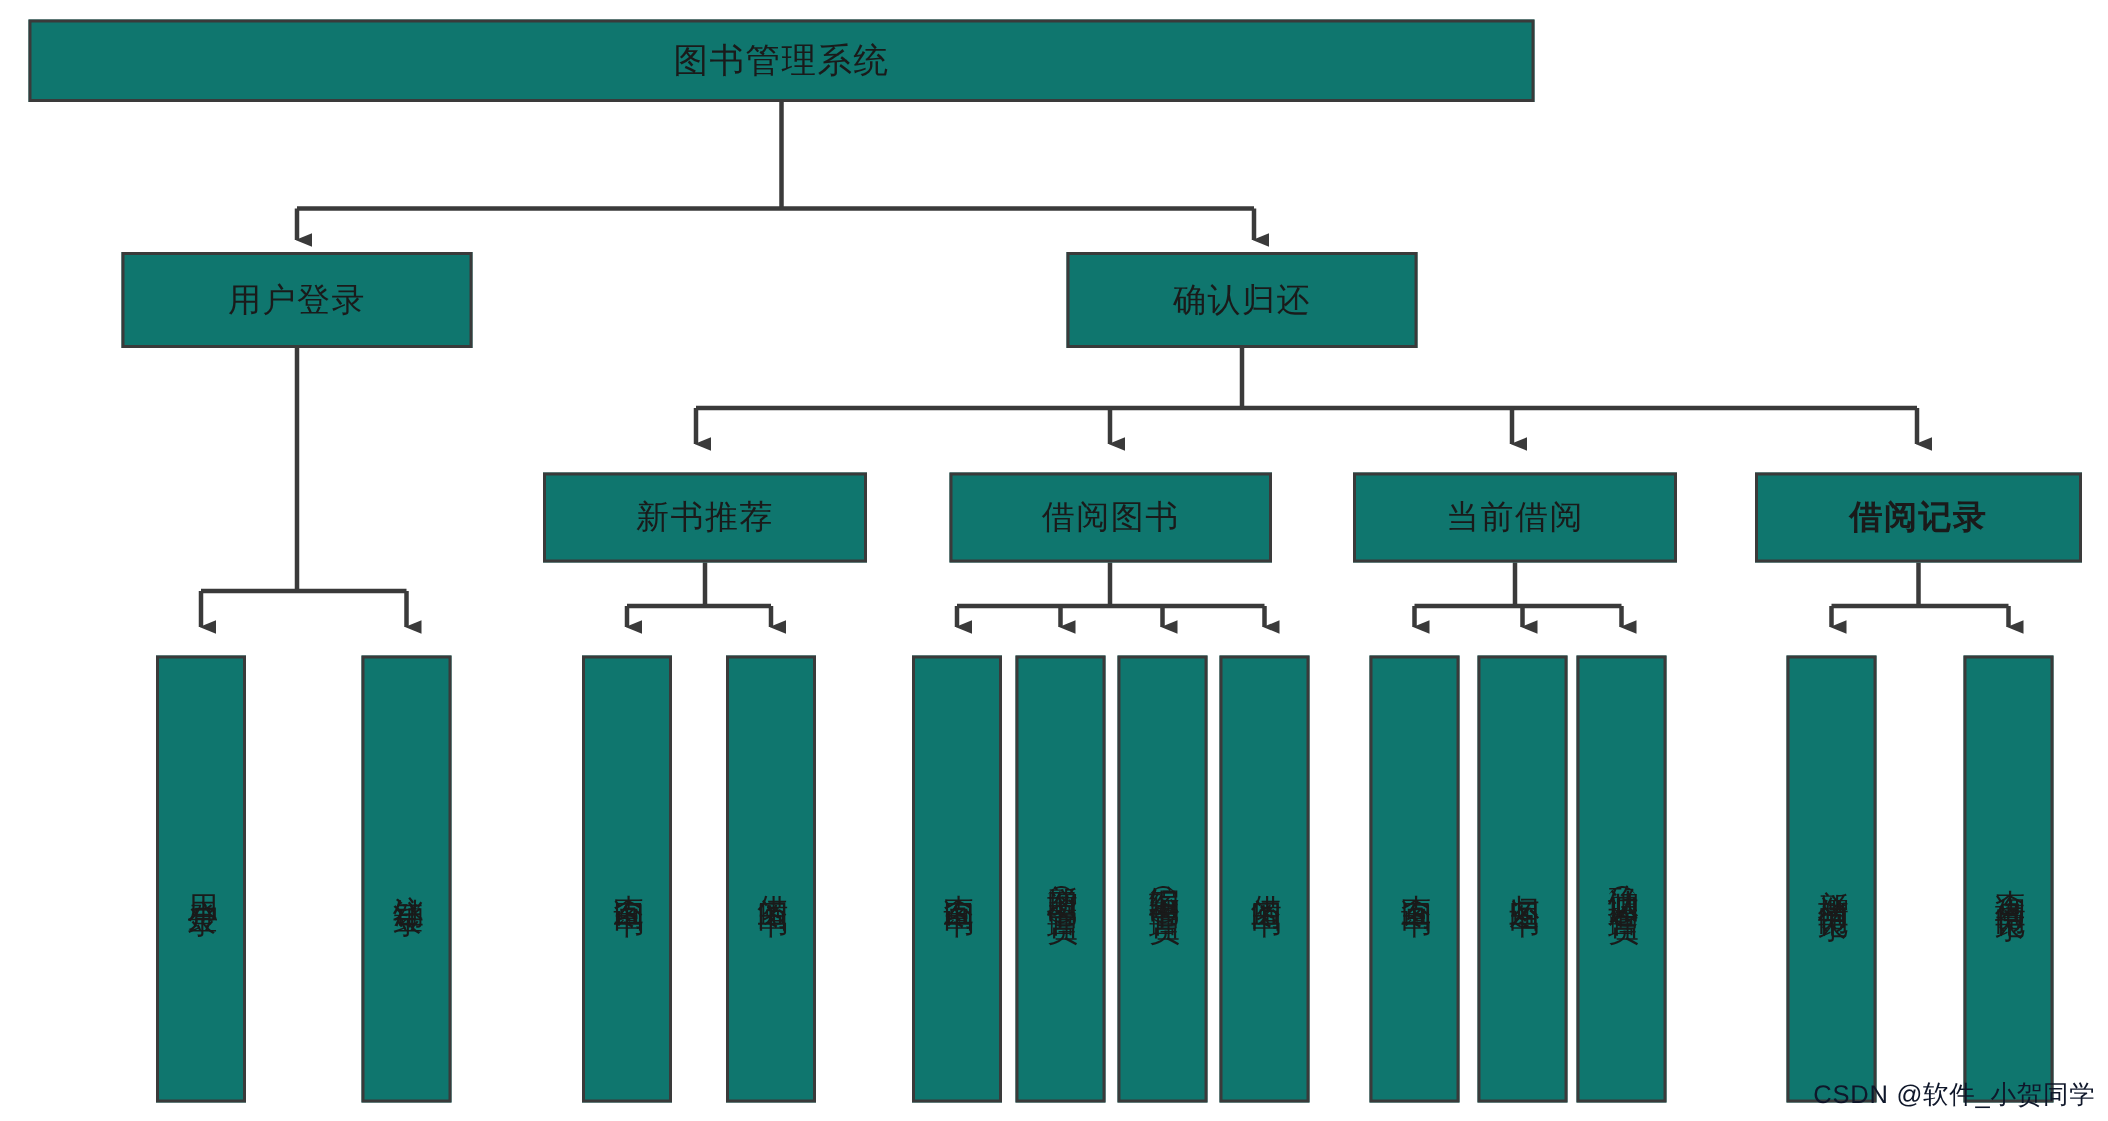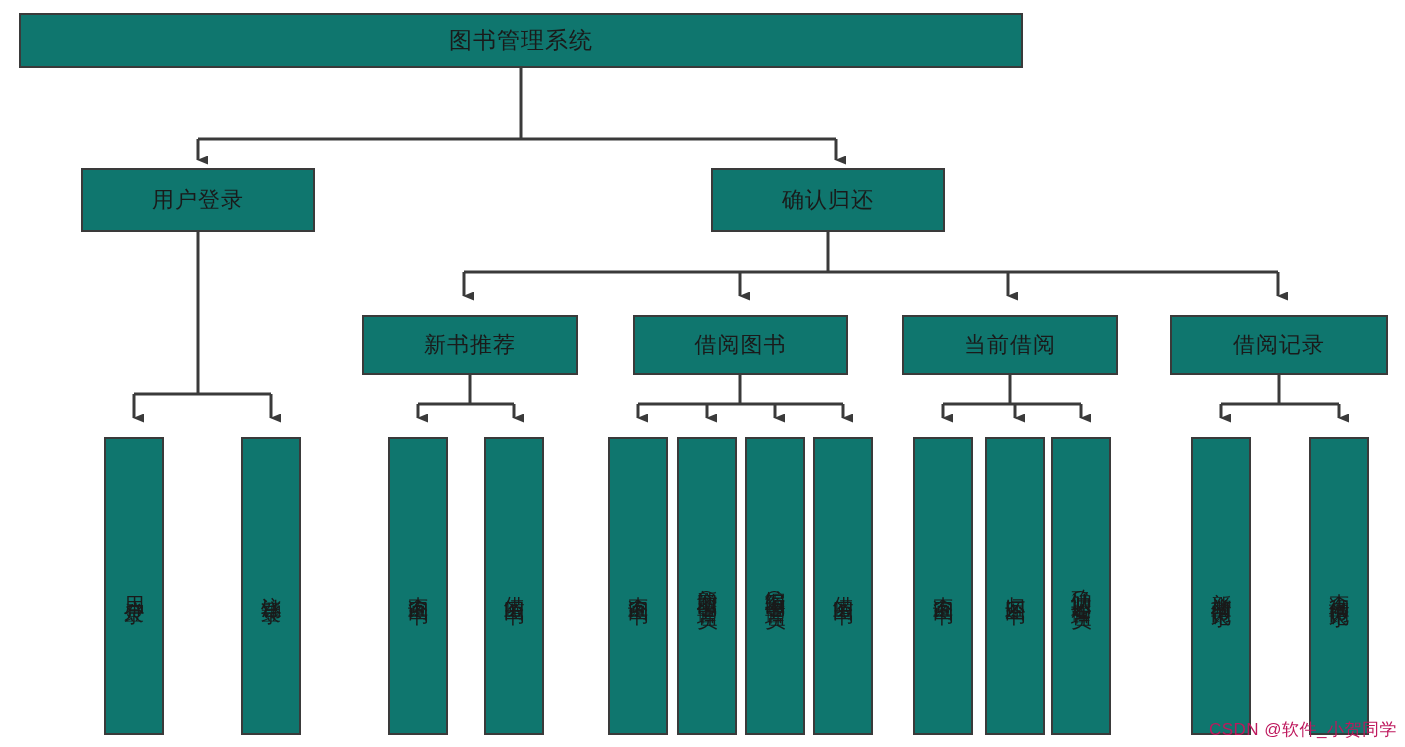--- a/index.html
+++ b/index.html
@@ -61,21 +61,21 @@
     height: 747px;
     z-index: 1;
     pointer-events: none;
   }
   
   #watermark {
     position: absolute;
     right: 8px;
     bottom: 6px;
     font-size: 17px;
-    color: #be185d;
+    color: #0f172a;
     letter-spacing: 0.5px;
     z-index: 5;
     white-space: nowrap;
   }
 </style>
 </head>
 <body>
 
 <div id="canvas">
 
@@ -145,21 +145,21 @@
 
   <div class="node horiz" style="left:362px; top:315px; width:216px; height:60px;">
     <span>新书推荐</span>
   </div>
   <div class="node horiz" style="left:633px; top:315px; width:215px; height:60px;">
     <span>借阅图书</span>
   </div>
   <div class="node horiz" style="left:902px; top:315px; width:216px; height:60px;">
     <span>当前借阅</span>
   </div>
-  <div class="node horiz" style="left:1170px; top:315px; width:218px; height:60px;">
+  <div class="node horiz" style="left:1170px; top:315px; width:218px; height:60px;font-weight:bold;">
     <span>借阅记录</span>
   </div>
 
   <div class="node vert" style="left:104px; top:437px; width:60px; height:298px;">
     <span class="vlabel">用户登录</span>
   </div>
   <div class="node vert" style="left:241px; top:437px; width:60px; height:298px;">
     <span class="vlabel">注销登录</span>
   </div>
   <div class="node vert" style="left:388px; top:437px; width:60px; height:298px;">

